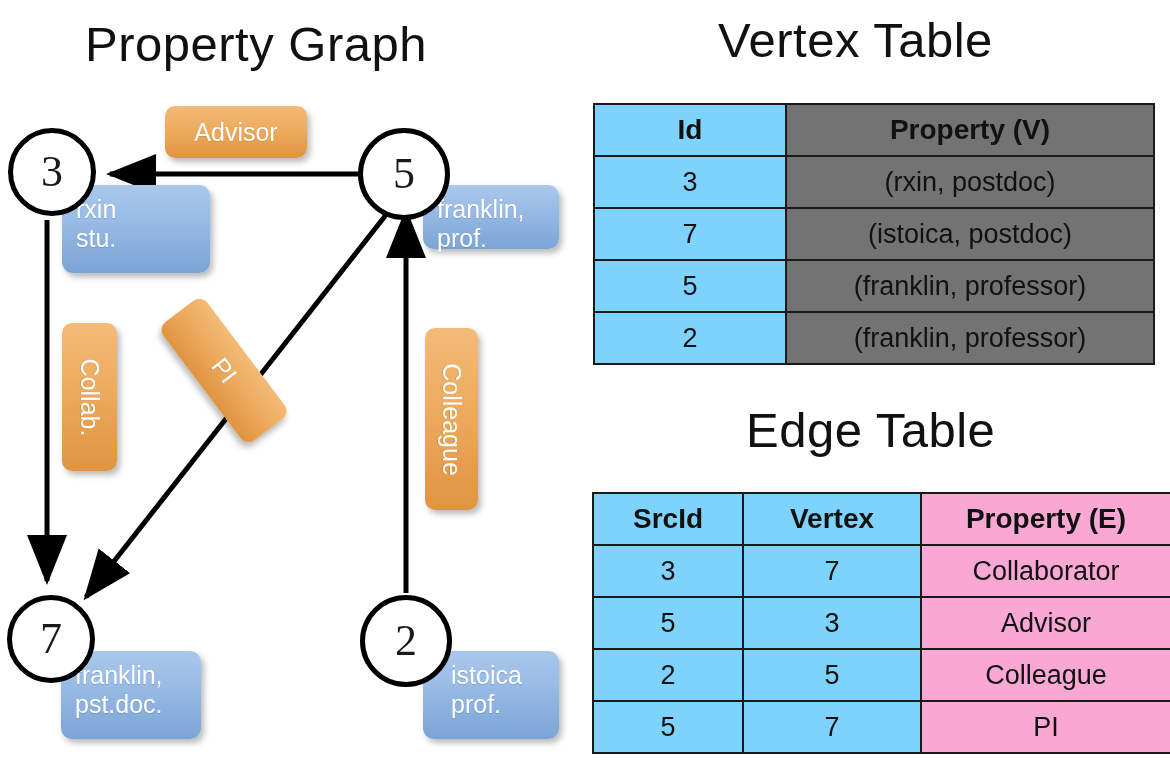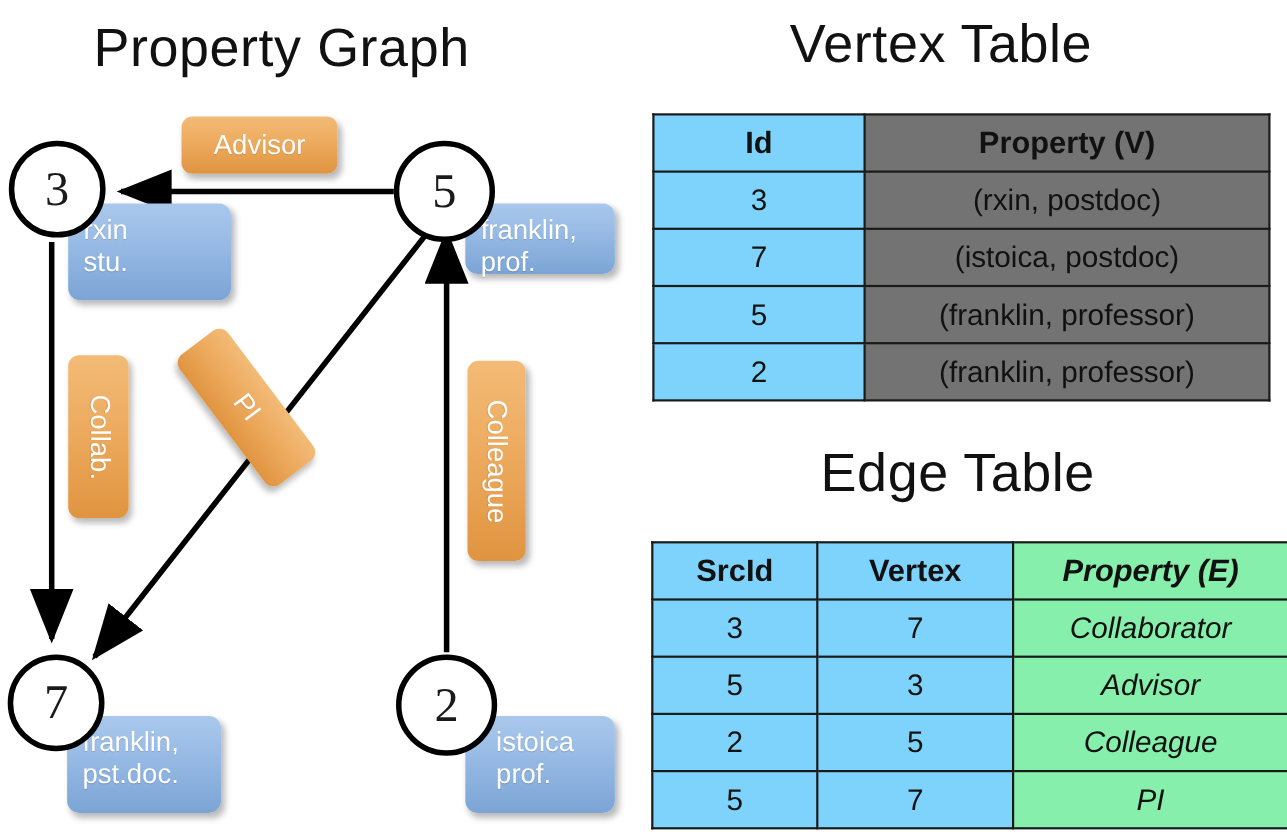--- a/index.html
+++ b/index.html
@@ -60,21 +60,21 @@
   #eprop-pi span{display:block;}
 
   
   table.gx{position:absolute;border-collapse:collapse;table-layout:fixed;}
   table.gx td,table.gx th{border:2px solid #1a1a1a;text-align:center;
         font-size:27px;font-weight:400;color:#111;padding:0;height:50px;
         font-family:"Liberation Sans","DejaVu Sans",sans-serif;}
   table.gx th{font-weight:700;font-size:28px;}
   td.plain,th.plain{background:#7dd3fc;}
   td.bluecell,th.bluecell{background:#737373;margin-left:45px;}
-  td.orangecell,th.orangecell{background:#86efac;font-style:italic;}
+  td.orangecell,th.orangecell{background:#f9a8d4;}
 
   #vertex-table{left:593px;top:103px;width:560px;}
   #edge-table{left:592px;top:492px;width:578px;}
 </style>
 </head>
 <body>
 
 <div class="stage">
 
   <div class="title" id="title-vertex-table">Vertex Table</div>

